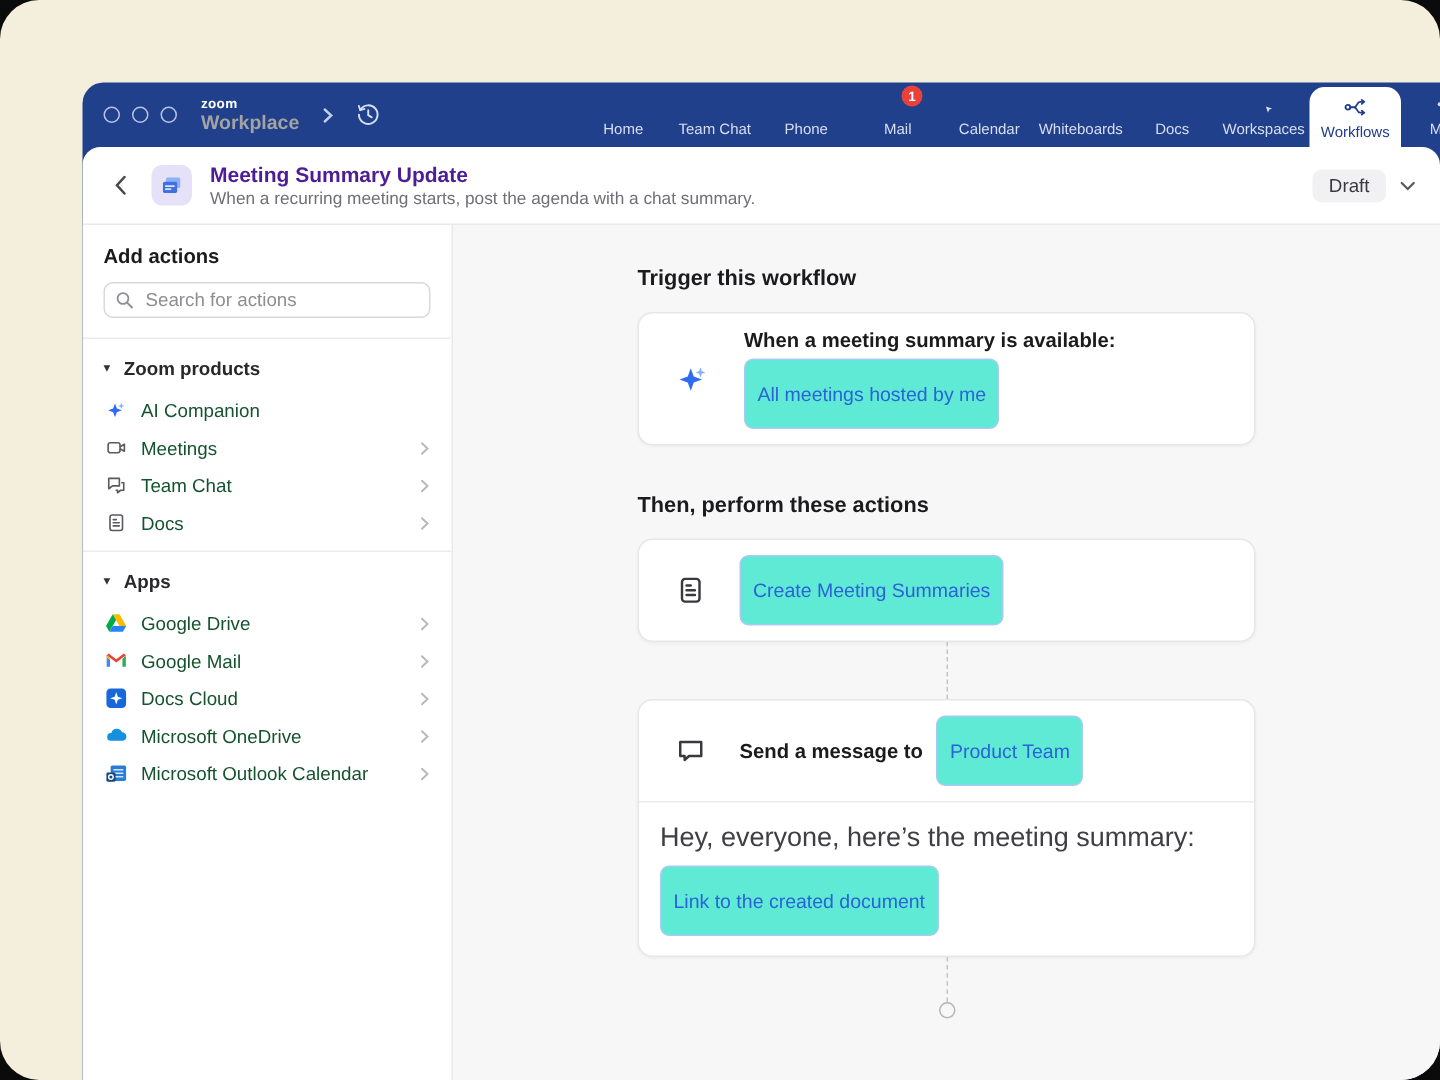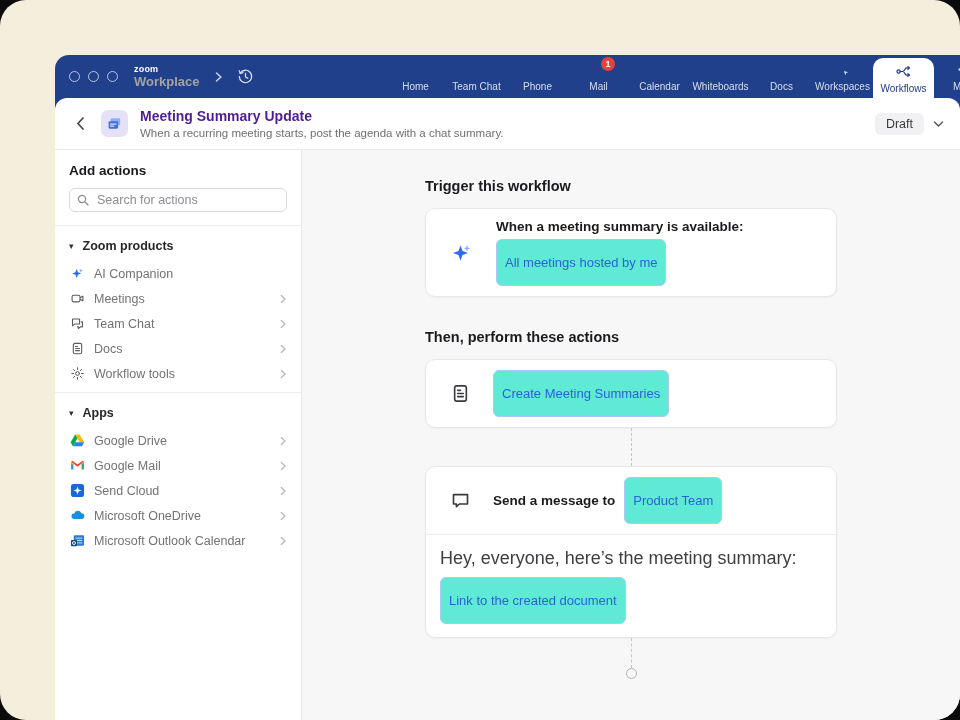--- a/index.html
+++ b/index.html
@@ -45,21 +45,21 @@
   .sidebar{flex:0 0 247px;width:247px;border-right:1px solid #e9e9ec;background:#fff;padding-top:13px;overflow:hidden;}
   .sb-title{font-size:13.5px;font-weight:700;color:#1b1b1e;margin:0 14px 10px;}
   .sb-search{margin:0 14px 13px;height:24px;border:1px solid #d8d8dd;border-radius:6px;display:flex;
              align-items:center;padding:0 7px;gap:6px;}
   .sb-search input{border:none;outline:none;flex:1;font-size:12.5px;color:#3a3a3d;background:transparent;
                    font-family:"Liberation Sans",sans-serif;min-width:0;}
   .sb-search input::placeholder{color:#8d8d93;}
   .sb-div{height:1px;background:#ececef;}
   .sb-sec{display:flex;align-items:center;gap:9px;padding:13px 14px 8px;font-size:12.5px;font-weight:700;color:#28282b;cursor:pointer;}
   .caret{font-size:9px;color:#333;font-family:"DejaVu Sans",sans-serif;}
-  .sbitem{display:flex;align-items:center;gap:9px;padding:0 14px;height:25px;font-size:12.5px;color:#737373;cursor:pointer;}
+  .sbitem{display:flex;align-items:center;gap:9px;padding:0 14px;height:25px;font-size:12.5px;color:#14532d;cursor:pointer;}
   .sbitem .ic{width:16px;display:flex;justify-content:center;flex:0 0 16px;}
   .sbitem .chev{margin-left:auto;display:flex;align-items:center;}
   .sb-gap{height:6px;}
   
   .canvas{flex:1;background:#f7f7f8;overflow:auto;}
   .content{width:412px;margin:28px auto 0;}
   .h-section{font-size:14.5px;font-weight:700;color:#1b1b1e;margin:0 0 14px;}
   .h-section.second{margin-top:32px;}
   .card{background:#fff;border:1px solid #e7e7ea;border-radius:10px;box-shadow:0 1px 2px rgba(0,0,0,.04);}
   .card-row{display:flex;align-items:center;padding:10px 16px 10px 24px;gap:22px;}
@@ -274,34 +274,20 @@
                   <path d="M6.6 6.5 H9 M6.6 9 H11.4 M6.6 11.5 H11.4"></path>
                 </svg>
             </span>
             <span>Docs</span>
             <span class="chev">
                 <svg width="8" height="10" viewBox="0 0 8 10">
                   <path d="M2.3 1.5 L6 5 L2.3 8.5" stroke="#b8b8bd" stroke-width="1.3" fill="none" stroke-linecap="round"></path>
                 </svg>
               </span>
           </div>
-          <div class="sbitem">
-            <span class="ic">
-              <svg width="15" height="15" viewBox="0 0 18 18" fill="none" stroke="#5a5a5f" stroke-width="1.2" stroke-linecap="round">
-                  <circle cx="9" cy="9" r="2.3"></circle>
-                  <path d="M9 2.2 V4.2 M9 13.8 V15.8 M2.2 9 H4.2 M13.8 9 H15.8 M4.2 4.2 L5.6 5.6 M12.4 12.4 L13.8 13.8 M13.8 4.2 L12.4 5.6 M5.6 12.4 L4.2 13.8"></path>
-                </svg>
-            </span>
-            <span>Workflow tools</span>
-            <span class="chev">
-                <svg width="8" height="10" viewBox="0 0 8 10">
-                  <path d="M2.3 1.5 L6 5 L2.3 8.5" stroke="#b8b8bd" stroke-width="1.3" fill="none" stroke-linecap="round"></path>
-                </svg>
-              </span>
-          </div>
 
           <div class="sb-gap"></div>
           <div class="sb-div"></div>
 
           <div class="sb-sec">
             <span class="caret">▾</span>
             <span>Apps</span>
           </div>
 
           <div class="sbitem">
@@ -335,21 +321,21 @@
                 </svg>
               </span>
           </div>
           <div class="sbitem">
             <span class="ic">
               <svg width="15" height="15" viewBox="0 0 16 16">
                   <rect x="1" y="1" width="14" height="14" rx="3" fill="#1868db"></rect>
                   <path d="M8 3.6 L9.1 6.9 L12.4 8 L9.1 9.1 L8 12.4 L6.9 9.1 L3.6 8 L6.9 6.9 Z" fill="#fff"></path>
                 </svg>
             </span>
-            <span>Send Cloud</span>
+            <span>Docs Cloud</span>
             <span class="chev">
                 <svg width="8" height="10" viewBox="0 0 8 10">
                   <path d="M2.3 1.5 L6 5 L2.3 8.5" stroke="#b8b8bd" stroke-width="1.3" fill="none" stroke-linecap="round"></path>
                 </svg>
               </span>
           </div>
           <div class="sbitem">
             <span class="ic">
               <svg width="15" height="15" viewBox="0 0 16 16">
                   <path d="M4.2 11.6 a2.8 2.8 0 0 1 .3-5.6 a4 4 0 0 1 7.6-.5 a2.6 2.6 0 0 1 .2 6.1 Z" fill="#1490df"></path>

